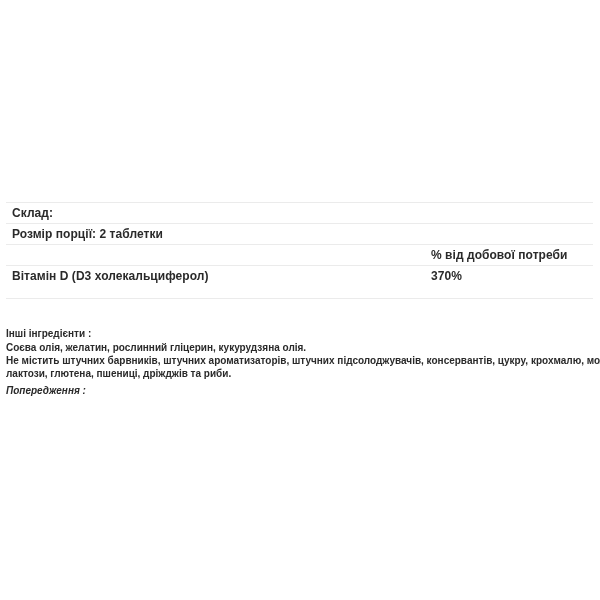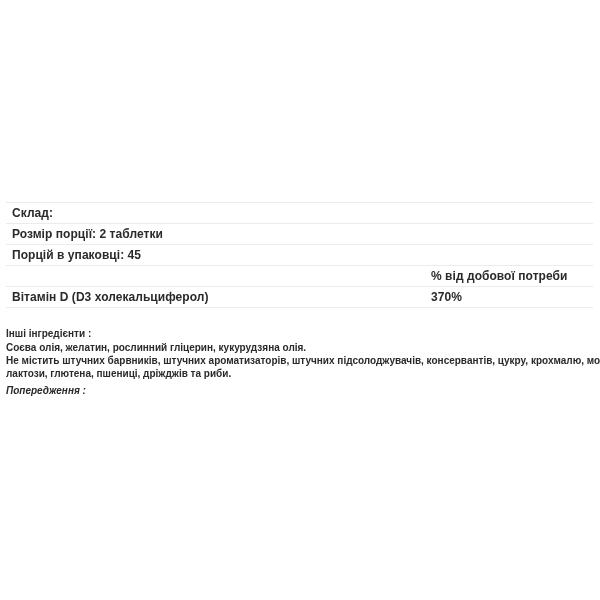--- a/index.html
+++ b/index.html
@@ -25,21 +25,21 @@
       letter-spacing: 0.05px;
     }
     .row {
       position: relative;
       height: 21px;
       border-top: 1px solid #ebebeb;
       box-sizing: border-box;
     }
     .row:last-child {
       border-bottom: 1px solid #ebebeb;
-      height: 22px;
+      height: 34px;
     }
     .cell {
       position: absolute;
       top: 0;
       line-height: 20px;
       white-space: nowrap;
     }
     .c1 { left: 6px; }
     .c2 { left: 252px; }
     .c3 { left: 425px; }
@@ -63,23 +63,20 @@
 <body>
 
 <div class="facts">
   <div class="row">
     <span class="cell c1">Склад:</span>
   </div>
   <div class="row">
     <span class="cell c1">Розмір порції: 2 таблетки</span>
   </div>
   <div class="row">
-    <span class="cell c1">Порцій в упаковці: 45</span>
-  </div>
-  <div class="row">
     <span class="cell c3">% від добової потреби</span>
   </div>
   <div class="row">
     <span class="cell c1">Вітамін D (D3 холекальциферол)</span>
     <span class="cell c3">370%</span>
   </div>
 </div>
 
 <div class="section other-title">Інші інгредієнти :</div>
 

